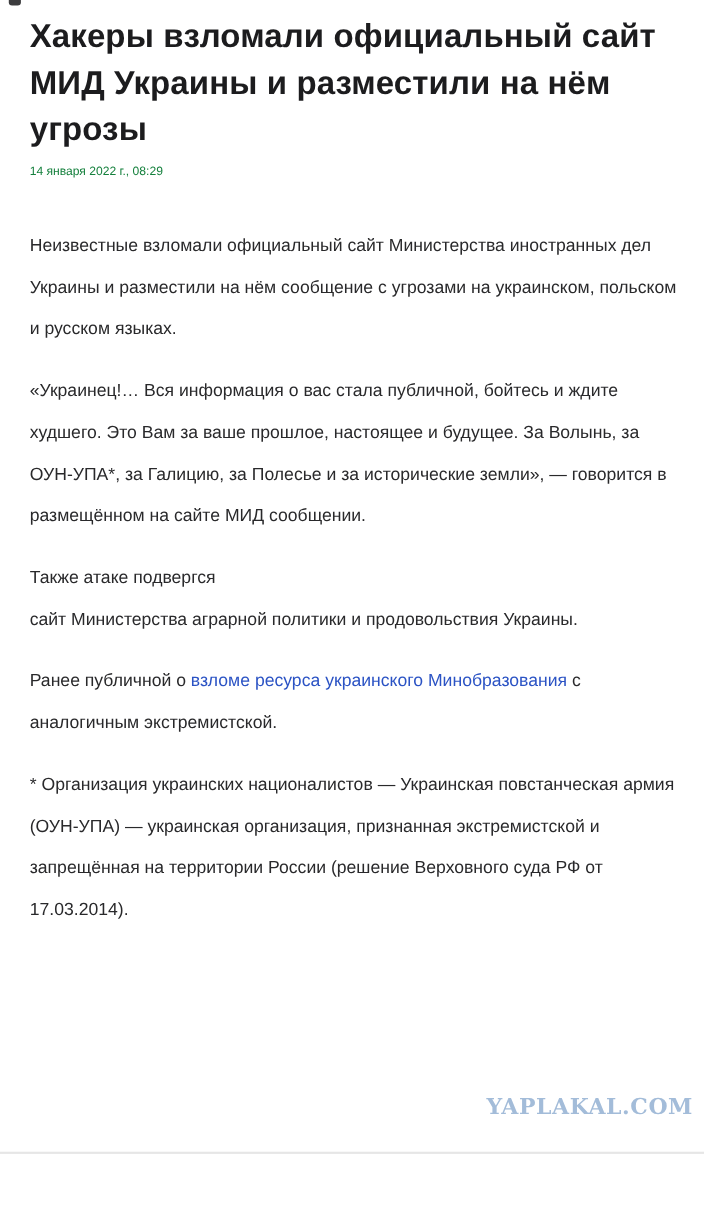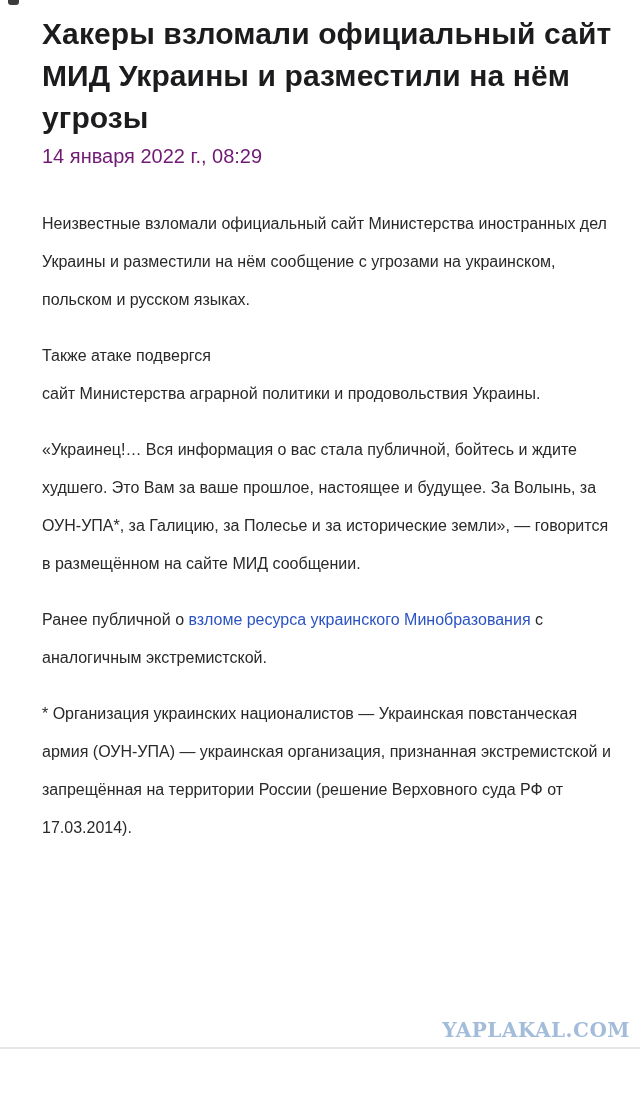--- a/index.html
+++ b/index.html
@@ -12,21 +12,21 @@
     height: 1117px;
     position: relative;
     overflow: hidden;
     font-family: "Liberation Sans", sans-serif;
   }
   .page {
     position: relative;
     width: 640px;
     height: 1054px;
     box-sizing: border-box;
-    padding: 13px 23px 0 42px;
+    padding: 13px 23px 0 27px;
     background: #ffffff;
   }
   .crop-artifact {
     position: absolute;
     left: 8px;
     top: 0;
     width: 11px;
     height: 5px;
     background: #3c3c3e;
     border-radius: 0 0 3px 3px;
@@ -34,23 +34,23 @@
   h1.title {
     margin: 0;
     font-size: 30px;
     line-height: 42px;
     font-weight: bold;
     color: #1c1c1e;
     letter-spacing: 0.1px;
   }
   .timestamp {
     margin-top: 6px;
-    font-size: 20px;
+    font-size: 11px;
     line-height: 22px;
-    color: #701a75;
+    color: #15803d;
   }
   p.body {
     margin: 0 0 18px 0;
     font-size: 16px;
     line-height: 38px;
     color: #29292b;
   }
   p.body.first {
     margin-top: 38px;
   }
@@ -58,21 +58,21 @@
     white-space: pre-line;
   }
   a.inline-link {
     color: #2b53c4;
     text-decoration: none;
     cursor: pointer;
   }
   .watermark {
     position: absolute;
     right: 10px;
-    bottom: 12px;
+    bottom: 36px;
     font-family: "DejaVu Serif", serif;
     font-weight: bold;
     font-size: 20px;
     letter-spacing: 0.5px;
     color: #a3bcd9;
   }
   .bottom-divider {
     position: absolute;
     left: 0;
     right: 0;
@@ -88,24 +88,24 @@
 <div class="page">
 
   <div class="crop-artifact"></div>
 
   <h1 class="title">Хакеры взломали официальный сайт МИД Украины и разместили на нём угрозы</h1>
 
   <div class="timestamp">14 января 2022 г., 08:29</div>
 
   <p class="body first preline">Неизвестные взломали официальный сайт Министерства иностранных дел Украины и разместили на нём сообщение с угрозами на украинском, польском и русском языках.</p>
 
+  <p class="body preline">«Украинец!… Вся информация о вас стала публичной, бойтесь и ждите худшего. Это Вам за ваше прошлое, настоящее и будущее. За Волынь, за ОУН-УПА*, за Галицию, за Полесье и за исторические земли», — говорится в размещённом на сайте МИД сообщении.</p>
+
   <p class="body preline">Также атаке подвергся
 сайт Министерства аграрной политики и продовольствия Украины.</p>
-
-  <p class="body preline">«Украинец!… Вся информация о вас стала публичной, бойтесь и ждите худшего. Это Вам за ваше прошлое, настоящее и будущее. За Волынь, за ОУН-УПА*, за Галицию, за Полесье и за исторические земли», — говорится в размещённом на сайте МИД сообщении.</p>
 
   <p class="body"><span>Ранее публичной о </span><a class="inline-link">взломе ресурса украинского Минобразования</a><span> с аналогичным экстремистской.</span></p>
 
   <p class="body preline">* Организация украинских националистов — Украинская повстанческая армия (ОУН-УПА) — украинская организация, признанная экстремистской и запрещённая на территории России (решение Верховного суда РФ от 17.03.2014).</p>
 
   <div class="watermark">YAPLAKAL.COM</div>
 
   <div class="bottom-divider"></div>
 
 </div>

